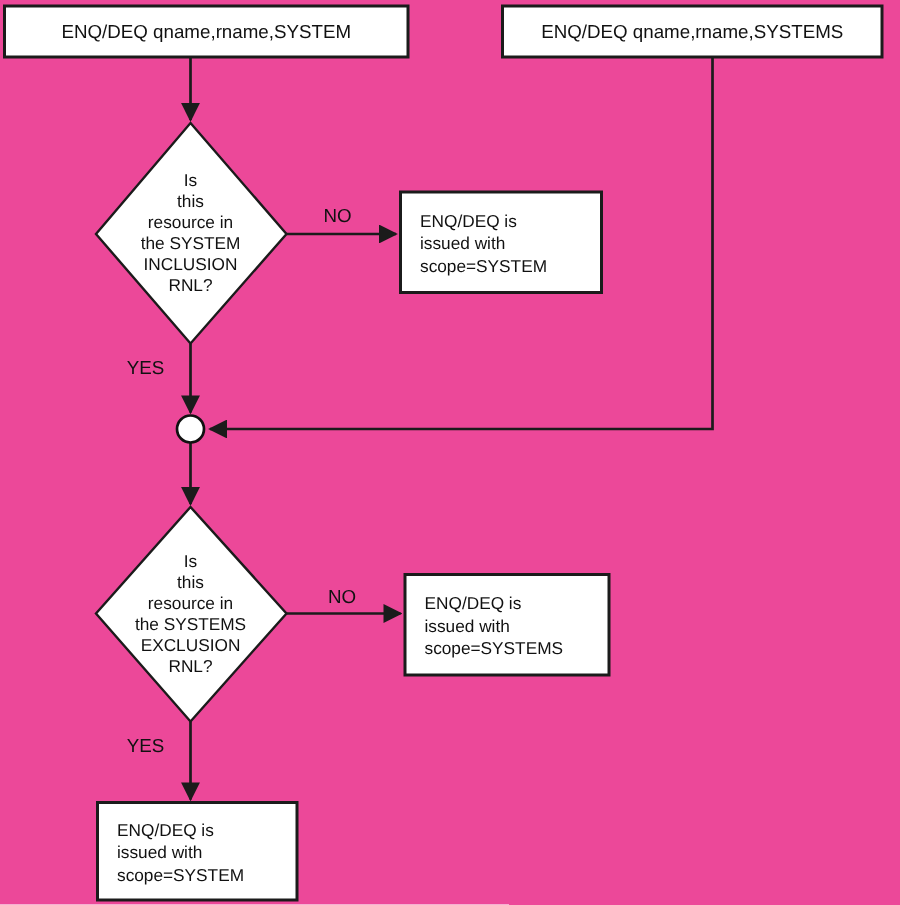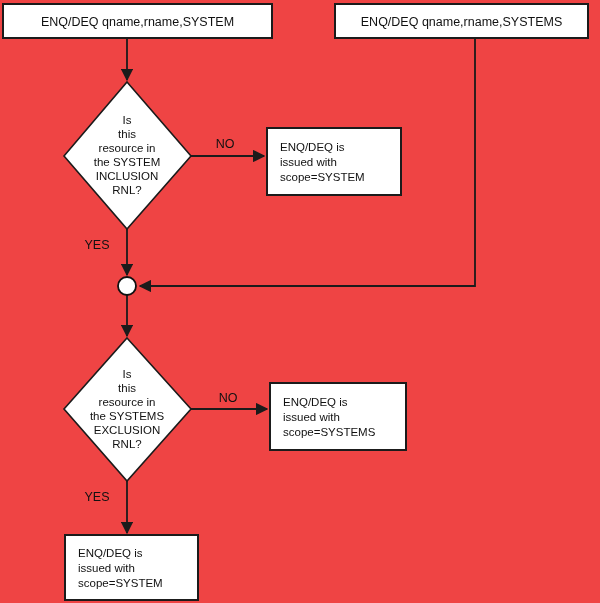--- a/index.html
+++ b/index.html
@@ -8,21 +8,21 @@
     background: #ffffff;
   }
   body {
     font-family: "Liberation Sans", sans-serif;
     -webkit-font-smoothing: antialiased;
   }
   #canvas {
     position: relative;
     width: 600px;
     height: 603px;
-    background: #ef4444;
+    background: #ec4899;
     overflow: hidden;
   }
   #flow-svg {
     position: absolute;
     left: 0;
     top: 0;
     width: 600px;
     height: 603px;
   }
   .node-text {

